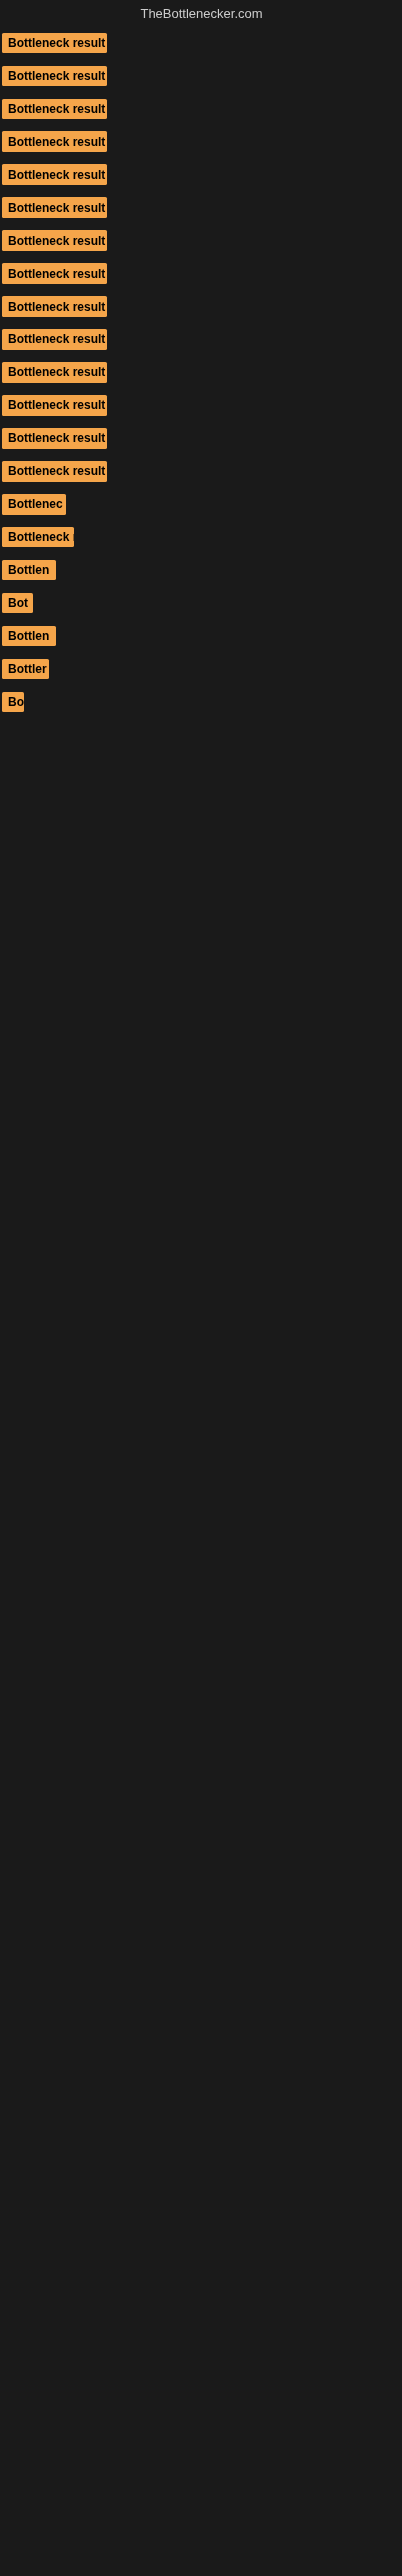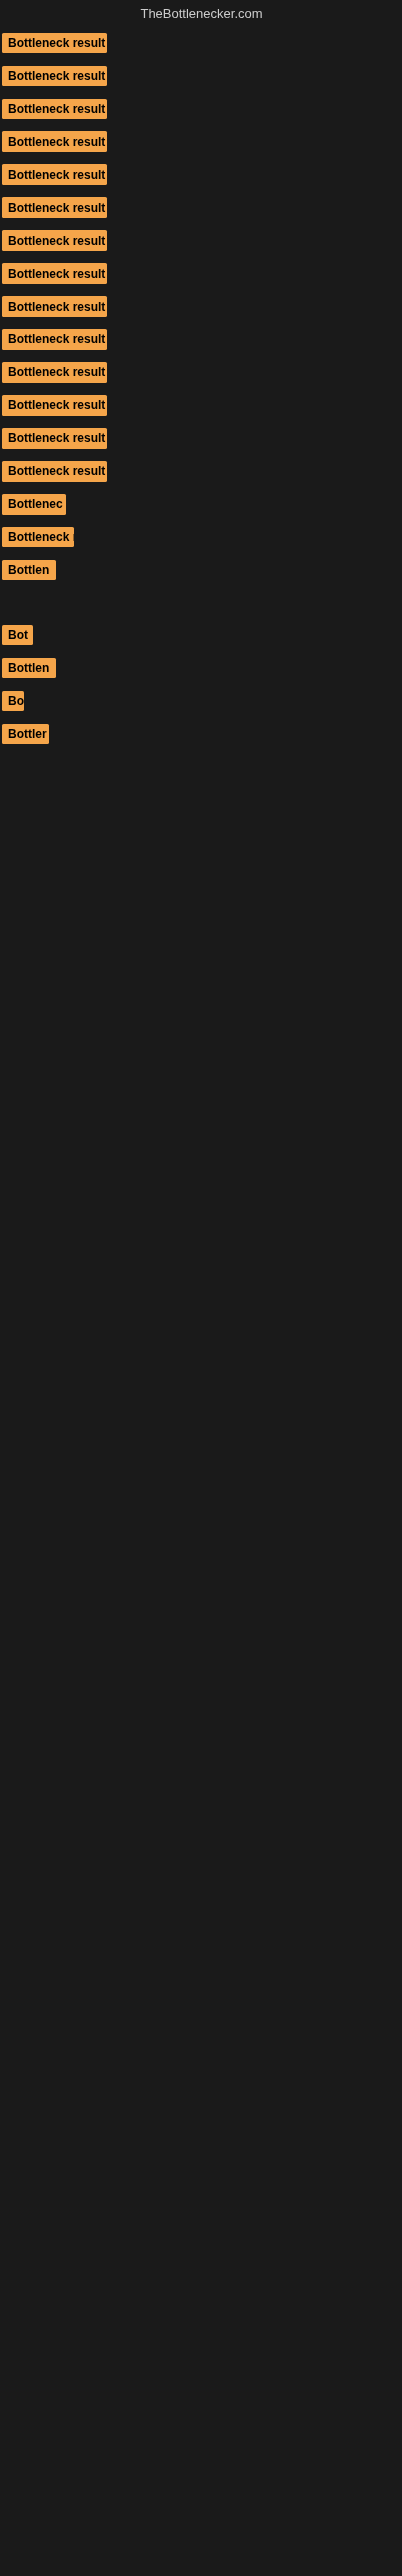--- a/index.html
+++ b/index.html
@@ -54,18 +54,18 @@
     <div style="padding: 4.8px 1.6px;"><div class="bottleneck-label" style="max-width: 105px;">Bottleneck result</div></div>
     <div style="padding: 4.8px 1.6px;"><div class="bottleneck-label" style="max-width: 105px;">Bottleneck result</div></div>
     <div style="padding: 4.8px 1.6px;"><div class="bottleneck-label" style="max-width: 105px;">Bottleneck result</div></div>
     <div style="padding: 4.8px 1.6px;"><div class="bottleneck-label" style="max-width: 105px;">Bottleneck result</div></div>
     <div style="padding: 4.8px 1.6px;"><div class="bottleneck-label" style="max-width: 105px;">Bottleneck result</div></div>
     <div style="padding: 4.8px 1.6px;"><div class="bottleneck-label" style="max-width: 105px;">Bottleneck result</div></div>
     <div style="padding: 4.8px 1.6px;"><div class="bottleneck-label" style="max-width: 105px;">Bottleneck result</div></div>
     <div style="padding: 4.8px 1.6px;"><div class="bottleneck-label" style="max-width: 64px;">Bottlenec</div></div>
     <div style="padding: 4.8px 1.6px;"><div class="bottleneck-label" style="max-width: 72px;">Bottleneck r</div></div>
     <div style="padding: 4.8px 1.6px;"><div class="bottleneck-label" style="max-width: 56px;">Bottlen</div></div>
-    <div style="padding: 4.8px 1.6px; margin-top: 32px;"><div class="bottleneck-label" style="max-width: 31px;">Bot</div></div>
+    <div style="padding: 4.8px 1.6px;"><div class="bottleneck-label" style="max-width: 31px;">Bot</div></div>
     <div style="padding: 4.8px 1.6px;"><div class="bottleneck-label" style="max-width: 56px;">Bottlen</div></div>
+    <div style="padding: 4.8px 1.6px;"><div class="bottleneck-label" style="max-width: 47px;">Bottler</div></div>
     <div style="padding: 4.8px 1.6px;"><div class="bottleneck-label" style="max-width: 22.5px;">Bo</div></div>
-    <div style="padding: 4.8px 1.6px;"><div class="bottleneck-label" style="max-width: 47px;">Bottler</div></div>
   </div>
 
 
 </body></html>

